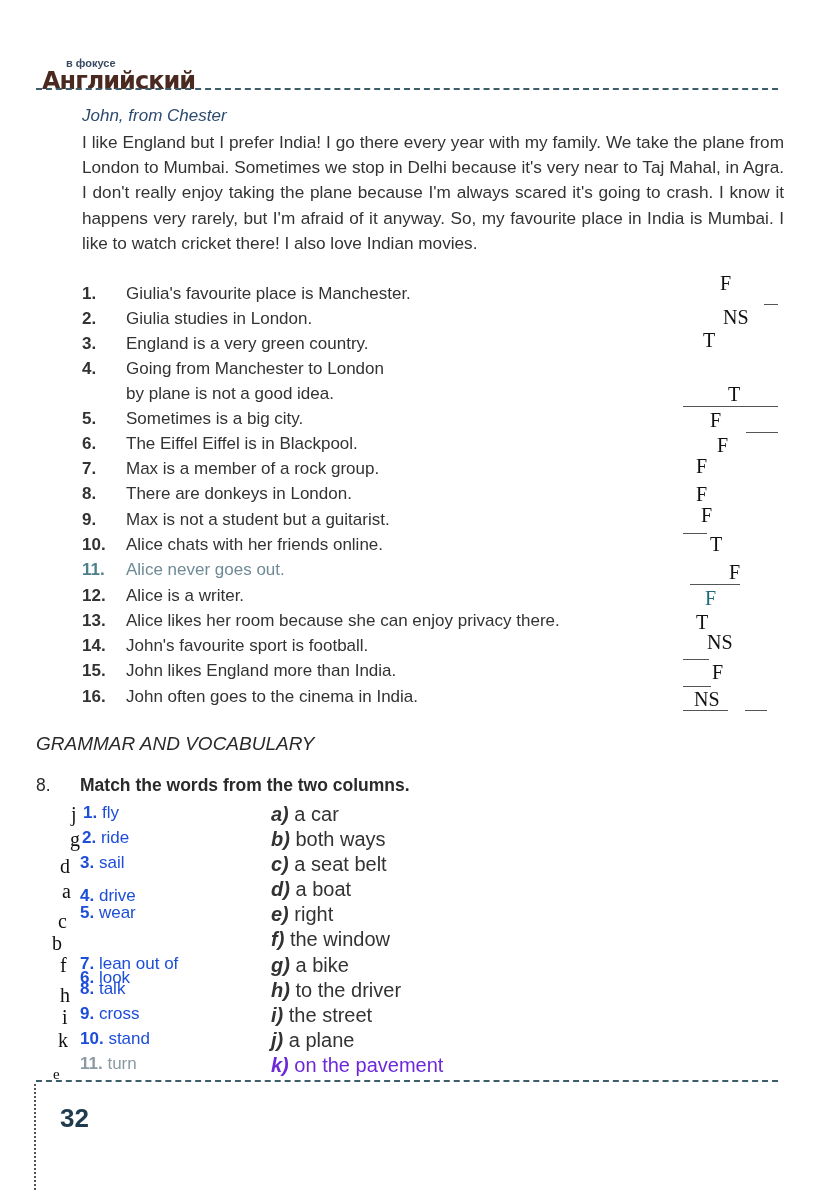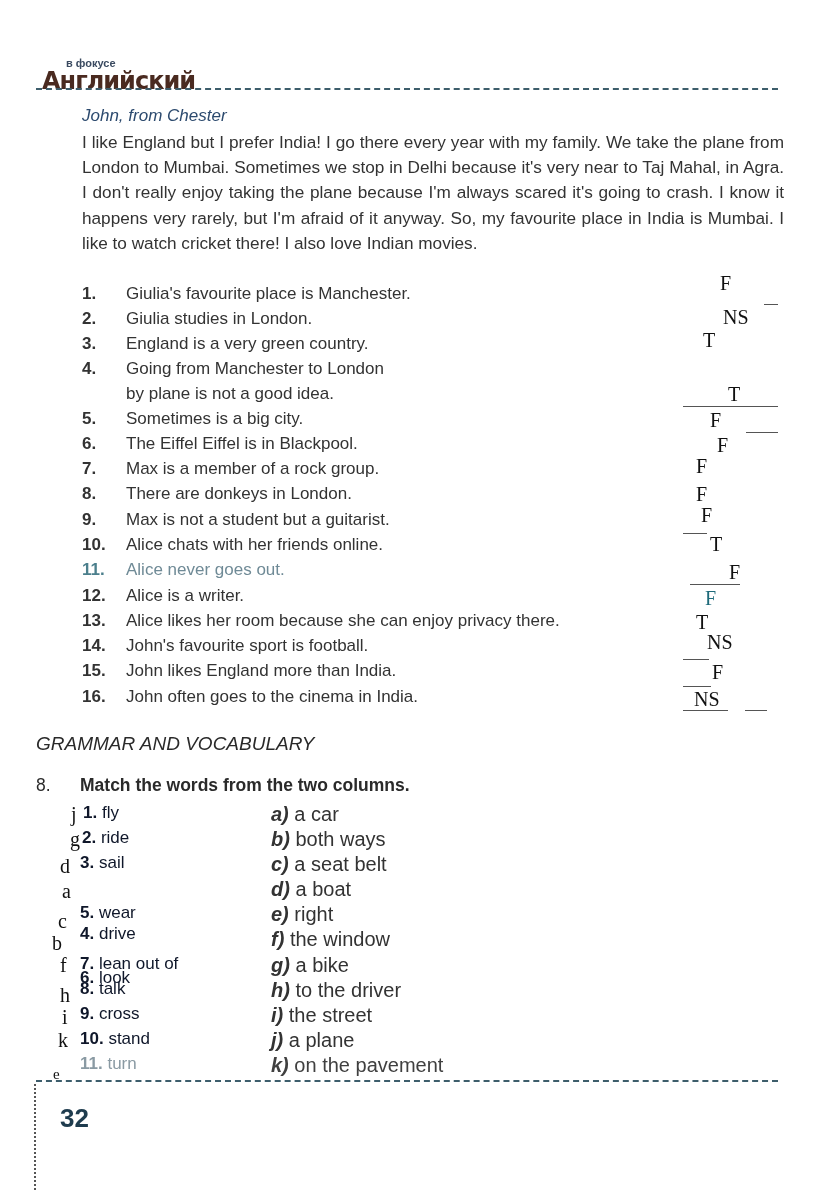--- a/index.html
+++ b/index.html
@@ -17,21 +17,21 @@
   .tf-item { position: absolute; left: 0; font-size: 17px; color: #333; white-space: nowrap; }
   .tf-item .num { display: inline-block; width: 44px; font-weight: bold; color: #333; }
   .tf-item.faded { color: #6f8a96; }
   .tf-item.faded .num { color: #4b7f8c; }
   .ans { position: absolute; font-family: "Liberation Serif", serif; font-size: 20px; color: #111; }
   .ans.blue { color: #1e6a7a; }
   .blank { position: absolute; border-top: 1px solid #555; height: 0; }
   .section-head { left: 36px; top: 733px; font-weight: normal; font-style: italic; font-size: 19px; color: #2a2a2a; }
   .ex-title { left: 36px; top: 775px; font-weight: bold; font-size: 17.5px; color: #2a2a2a; }
   .ex-title .num { display: inline-block; width: 44px; font-weight: normal; }
-  .match-left { position: absolute; font-size: 17px; color: #0f172a; white-space: nowrap; }
+  .match-left { position: absolute; font-size: 17px; color: #1d4ed8; white-space: nowrap; }
   .match-left .num { font-weight: bold; }
   .match-right { position: absolute; left: 271px; font-size: 20px; color: #333; white-space: nowrap; }
   .match-right .lt { font-weight: bold; font-style: italic; }
   .mans { position: absolute; font-family: "Liberation Serif", serif; font-size: 20px; color: #111; }
   .rule-bottom { left: 36px; top: 1080px; width: 742px; border-top: 2px dashed #3d5d6b; }
   .vert-dots { left: 34px; top: 1084px; height: 106px; border-left: 2px dotted #555; }
   .page-num { left: 60px; top: 1103px; font-weight: bold; font-size: 26px; color: #1f3c4e; }
 </style>
 </head>
 <body>
@@ -95,21 +95,21 @@
 <div class="mans" style="left:71px; top:803px">j</div>
 <div class="match-left" style="left:83px; top:803px"><span class="num">1.</span> <span>fly</span></div>
 
 <div class="mans" style="left:70px; top:828px">g</div>
 <div class="match-left" style="left:82px; top:828px"><span class="num">2.</span> <span>ride</span></div>
 
 <div class="mans" style="left:60px; top:855px">d</div>
 <div class="match-left" style="left:80px; top:853px"><span class="num">3.</span> <span>sail</span></div>
 
 <div class="mans" style="left:62px; top:880px">a</div>
-<div class="match-left" style="left:80px; top:924px"><span class="num">4.</span> <span>drive</span></div>
+<div class="match-left" style="left:80px; top:886px"><span class="num">4.</span> <span>drive</span></div>
 
 <div class="mans" style="left:58px; top:910px">c</div>
 <div class="match-left" style="left:80px; top:903px"><span class="num">5.</span> <span>wear</span></div>
 
 <div class="mans" style="left:52px; top:932px">b</div>
 <div class="match-left" style="left:80px; top:968px"><span class="num">6.</span> <span>look</span></div>
 
 <div class="mans" style="left:60px; top:954px">f</div>
 <div class="match-left" style="left:80px; top:954px"><span class="num">7.</span> <span>lean out of</span></div>
 
@@ -128,17 +128,17 @@
 <div class="match-right" style="top:803px"><span class="lt">a)</span> <span>a car</span></div>
 <div class="match-right" style="top:828px"><span class="lt">b)</span> <span>both ways</span></div>
 <div class="match-right" style="top:853px"><span class="lt">c)</span> <span>a seat belt</span></div>
 <div class="match-right" style="top:878px"><span class="lt">d)</span> <span>a boat</span></div>
 <div class="match-right" style="top:903px"><span class="lt">e)</span> <span>right</span></div>
 <div class="match-right" style="top:928px"><span class="lt">f)</span> <span>the window</span></div>
 <div class="match-right" style="top:954px"><span class="lt">g)</span> <span>a bike</span></div>
 <div class="match-right" style="top:979px"><span class="lt">h)</span> <span>to the driver</span></div>
 <div class="match-right" style="top:1004px"><span class="lt">i)</span> <span>the street</span></div>
 <div class="match-right" style="top:1029px"><span class="lt">j)</span> <span>a plane</span></div>
-<div class="match-right" style="top:1054px; color:#404040"><span class="lt">k)</span> <span>on the pavement</span></div>
+<div class="match-right" style="top:1054px; color:#6d28d9"><span class="lt">k)</span> <span>on the pavement</span></div>
 
 <div class="abs rule-bottom"></div>
 <div class="abs vert-dots"></div>
 <div class="abs page-num">32</div>
 
 </body></html>

